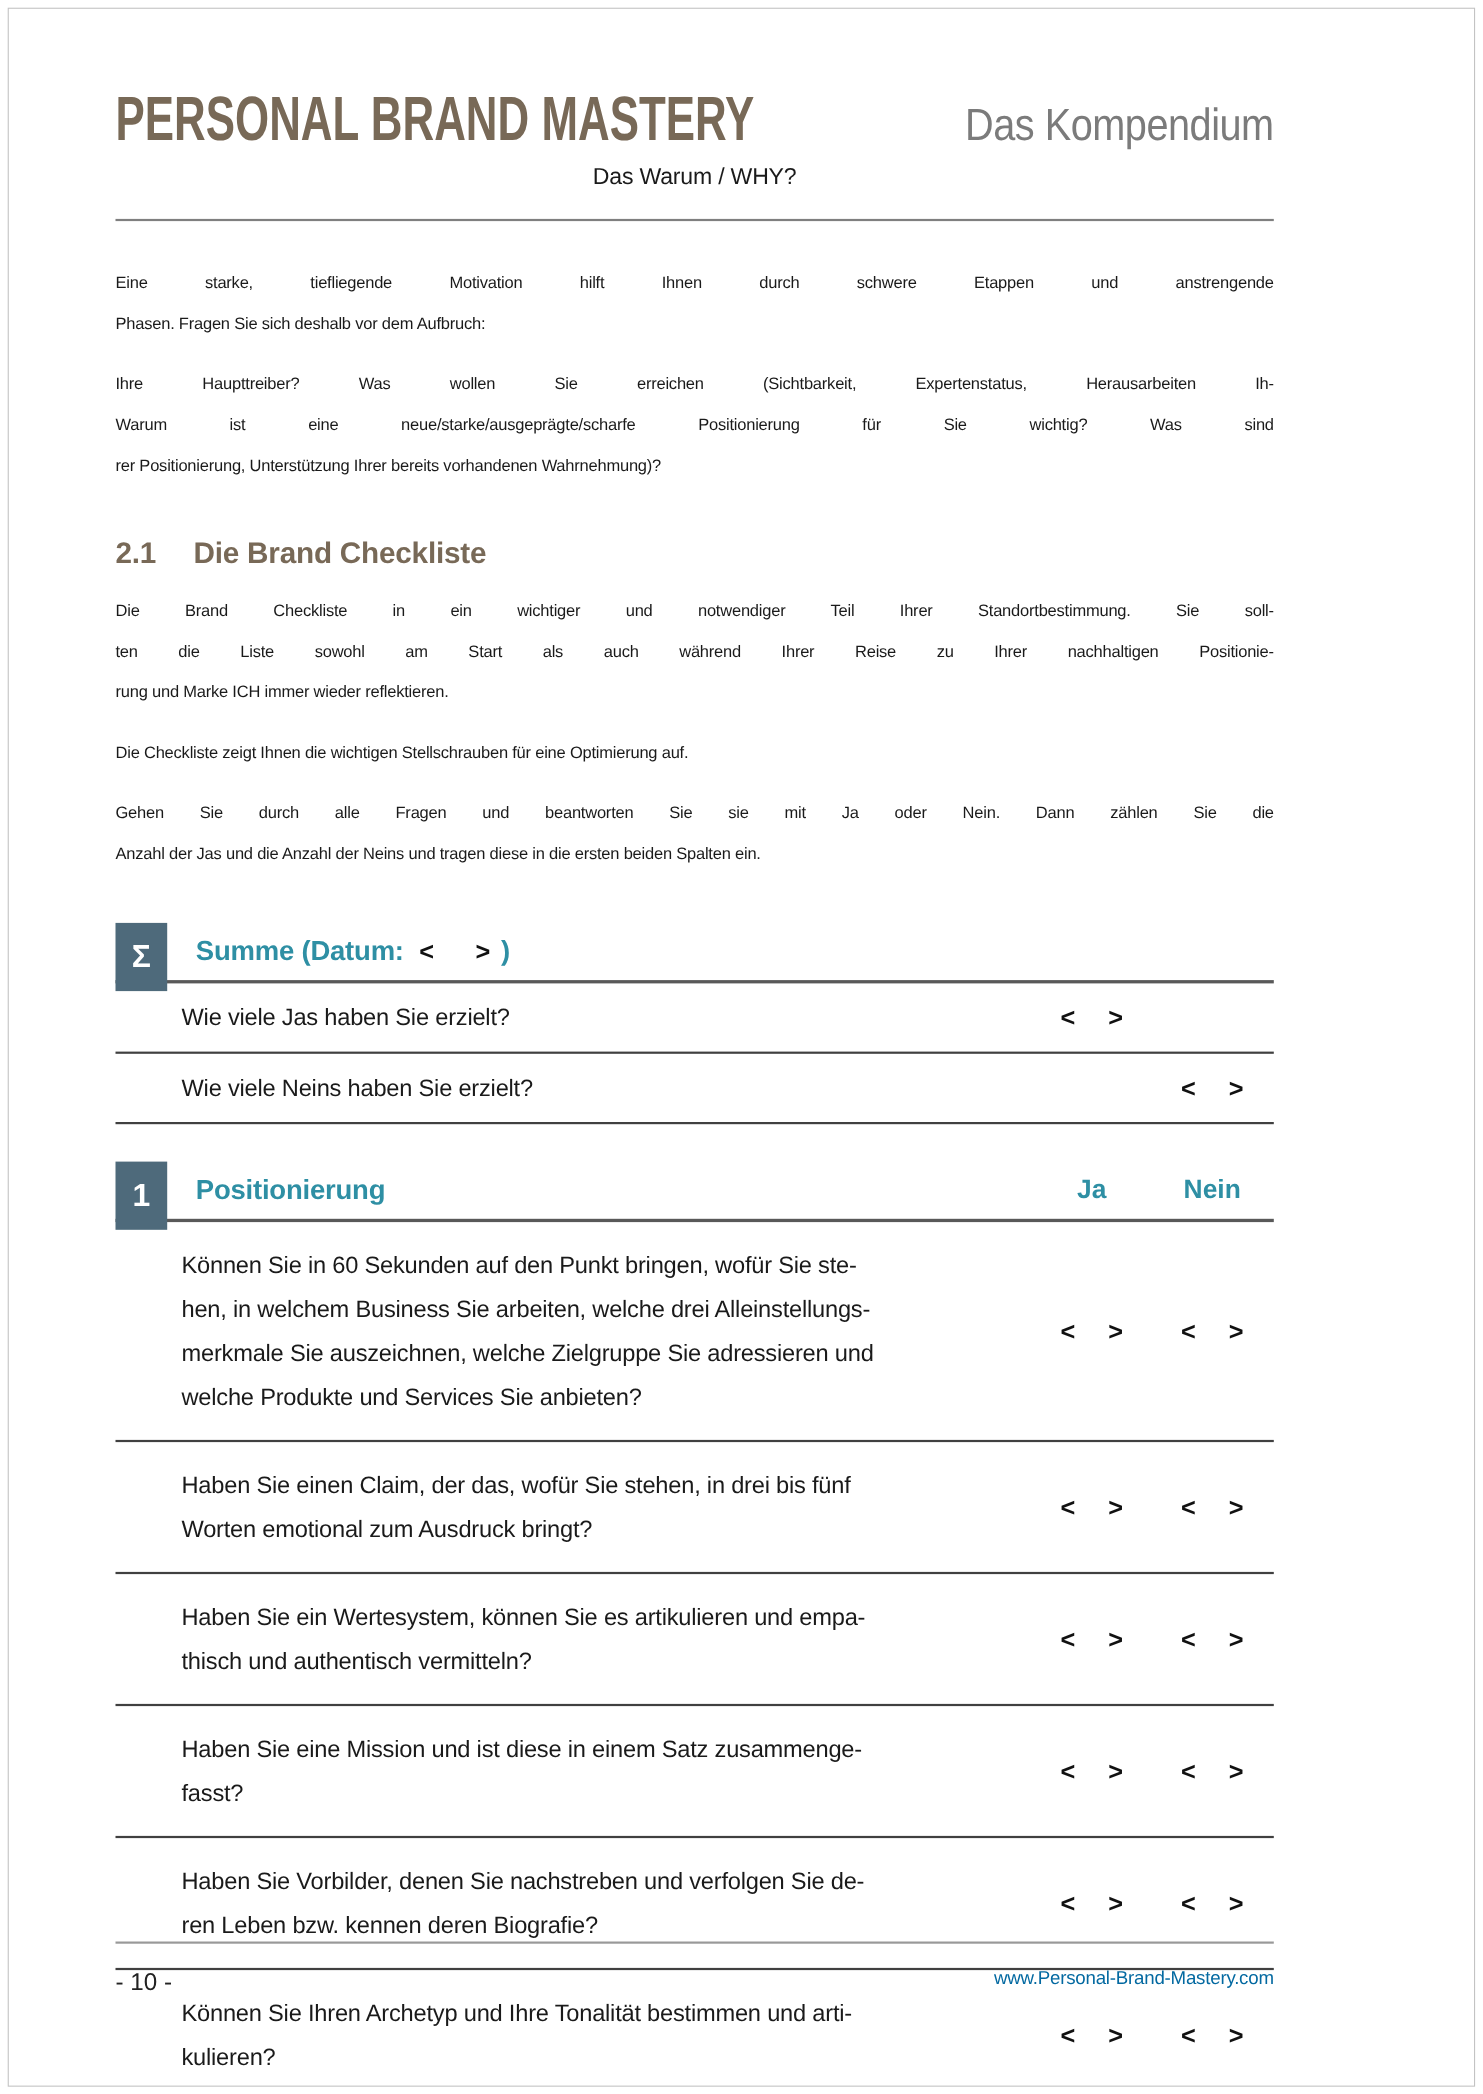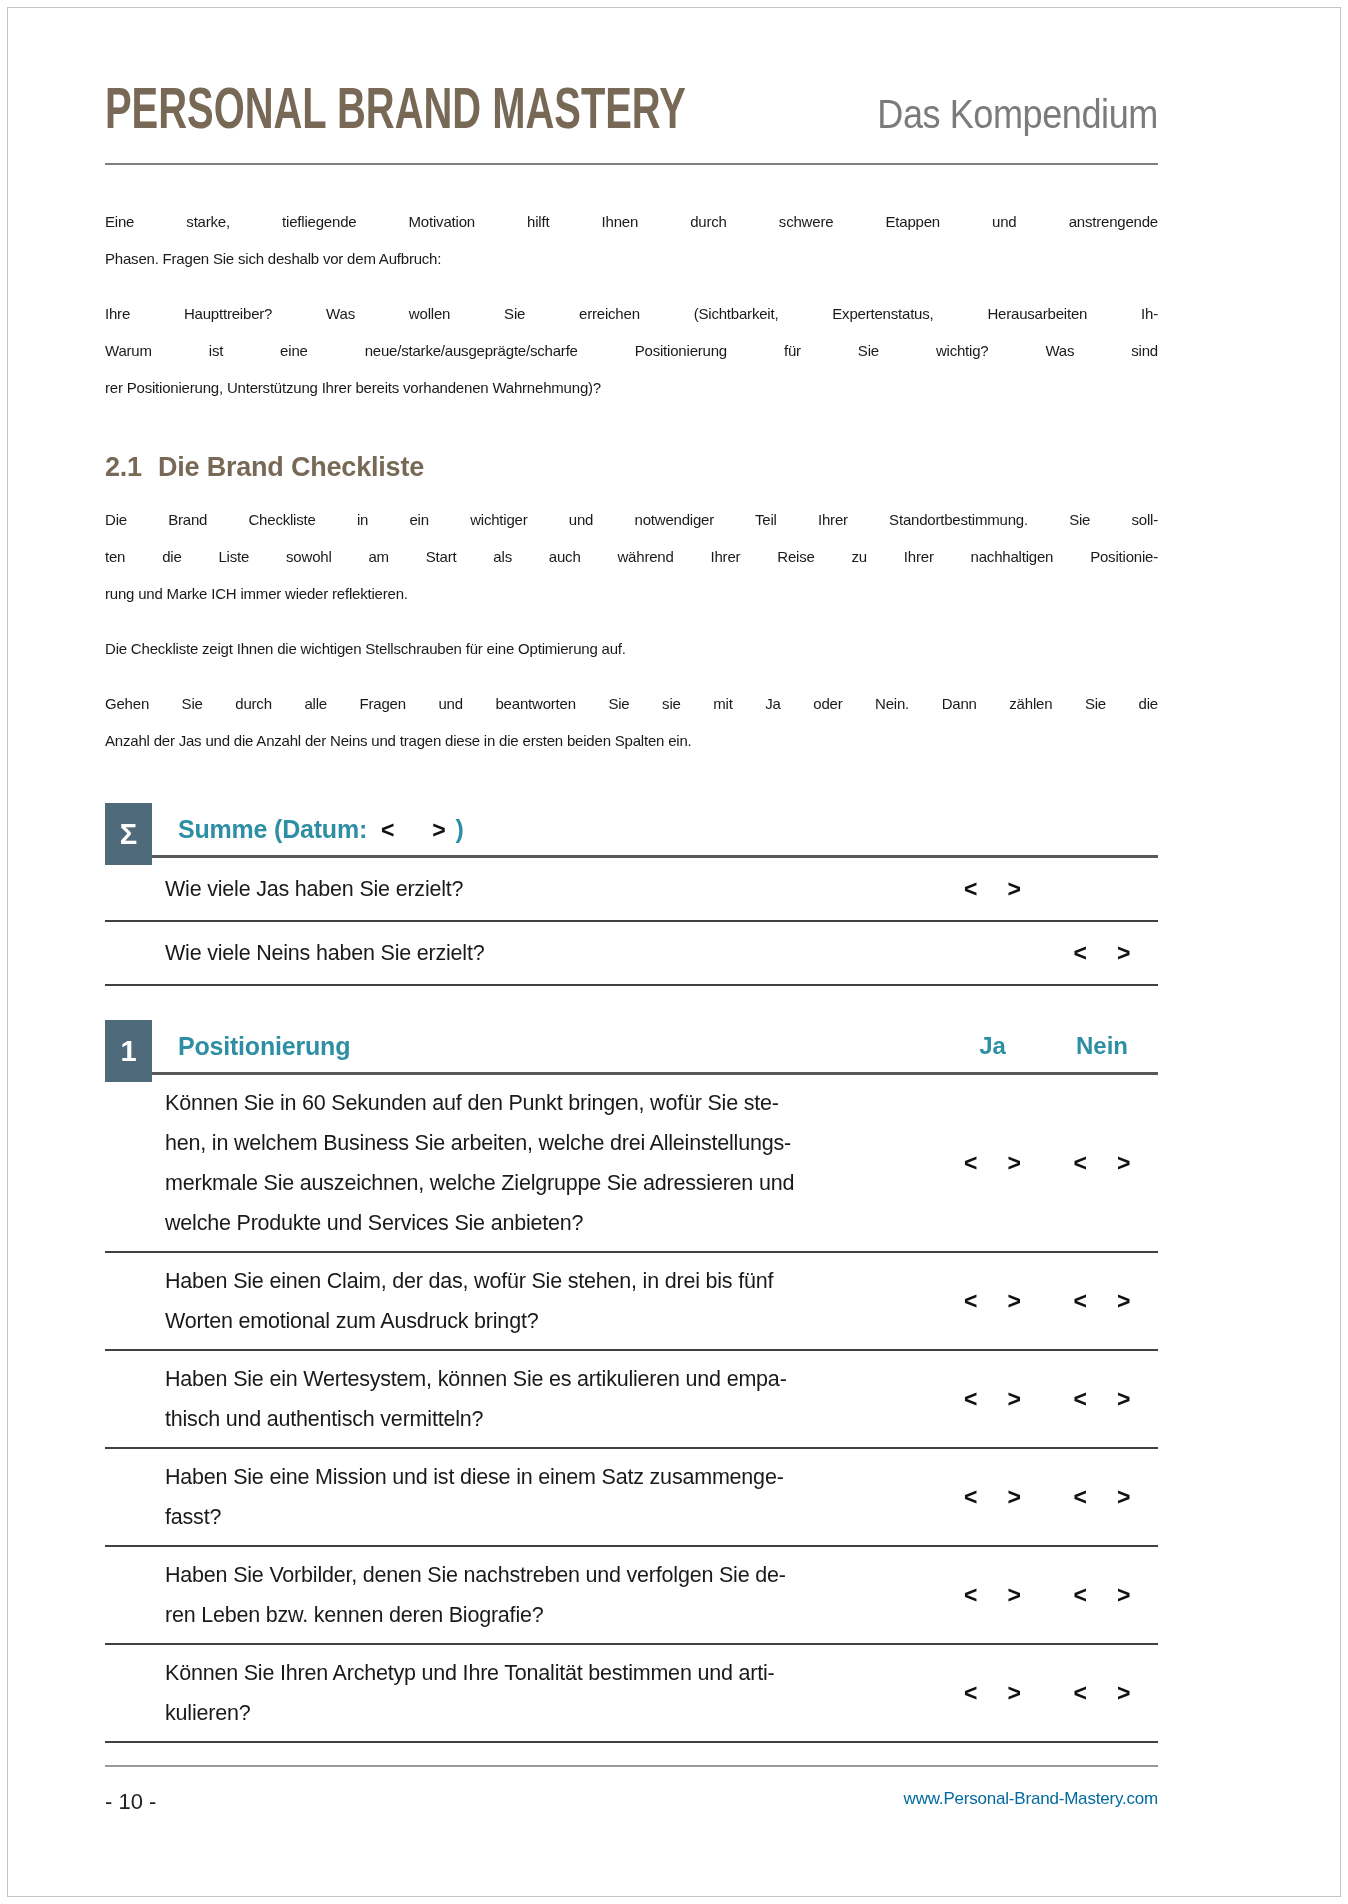--- a/index.html
+++ b/index.html
@@ -32,40 +32,40 @@
   .subtitle{margin-top:12px;text-align:center;font-size:21px;letter-spacing:-0.2px;}
   .header-rule{margin-top:26px;border-top:2px solid #7f7f7f;height:0;}
 
   
   .para{margin-top:18px;font-size:15px;line-height:37px;letter-spacing:-0.2px;}
   #intro-paragraphs .para:first-child{margin-top:38px;}
   .pline{text-align:left;}
   .jline{text-align:justify;text-align-last:justify;}
 
   .section-heading{margin-top:46px;font-size:27px;font-weight:bold;color:var(--taupe);letter-spacing:-0.2px;line-height:31px;}
-  .section-heading .num{margin-right:16px;text-align:center;}
+  .section-heading .num{margin-right:34px;text-align:center;}
 
   
   .dtable{margin-top:44px;}
   .dtable.checklist{margin-top:34px;}
   .thead{position:relative;display:flex;align-items:center;height:52px;border-bottom:3px solid #595959;}
   .badge{
     position:absolute;left:0;top:0;width:47px;height:62px;background:var(--slate);
     color:#fff;font-size:29px;font-weight:bold;display:flex;align-items:center;justify-content:center;
   }
   .thead .ttitle{flex:1;margin-left:73px;color:var(--teal);font-size:25px;font-weight:bold;letter-spacing:-0.2px;white-space:nowrap;}
   .angles-inline{display:inline-flex;gap:38px;margin:0 10px 0 14px;color:#111;font-size:23px;font-weight:bold;vertical-align:baseline;}
   .col-head{width:107px;text-align:center;color:var(--teal);font-size:24px;font-weight:bold;}
   .col-head.nein{width:112px;}
 
   .trow{display:flex;align-items:center;border-bottom:2px solid #404040;}
   .trow .q{flex:1;padding-left:60px;font-size:21.5px;letter-spacing:-0.2px;}
   .srow{padding:13px 0;}
   .srow .q{line-height:36px;}
-  .qrow{padding:8px 0;}
+  .qrow{padding:19px 0;}
   .qrow .q{line-height:40px;}
   .cell{width:107px;display:flex;justify-content:center;align-items:center;}
   .cell.nein{width:112px;}
   .pair{display:flex;gap:30px;font-size:23px;font-weight:bold;color:#111;}
 
   
   .footer{
     position:absolute;left:105px;top:1765px;width:1053px;
     border-top:2px solid #999;padding-top:22px;display:flex;justify-content:space-between;align-items:flex-start;
   }
@@ -78,20 +78,21 @@
 <div class="page-frame"></div>
 
 <div class="content">
 
   <div class="masthead">
     <div class="brand-title-outer">
       <span class="brand-title">PERSONAL BRAND MASTERY</span>
     </div>
     <span class="edition">Das Kompendium</span>
   </div>
+  <div class="subtitle">Das Warum / WHY?</div>
   <div class="header-rule"></div>
 
   <div id="intro-paragraphs">
       <div class="para">
         <div class="pline jline">Eine starke, tiefliegende Motivation hilft Ihnen durch schwere Etappen und anstrengende</div>
         <div class="pline">Phasen. Fragen Sie sich deshalb vor dem Aufbruch:</div>
       </div>
       <div class="para">
         <div class="pline jline">Ihre Haupttreiber? Was wollen Sie erreichen (Sichtbarkeit, Expertenstatus, Herausarbeiten Ih-</div>
         <div class="pline jline">Warum ist eine neue/starke/ausgeprägte/scharfe Positionierung für Sie wichtig? Was sind</div>

